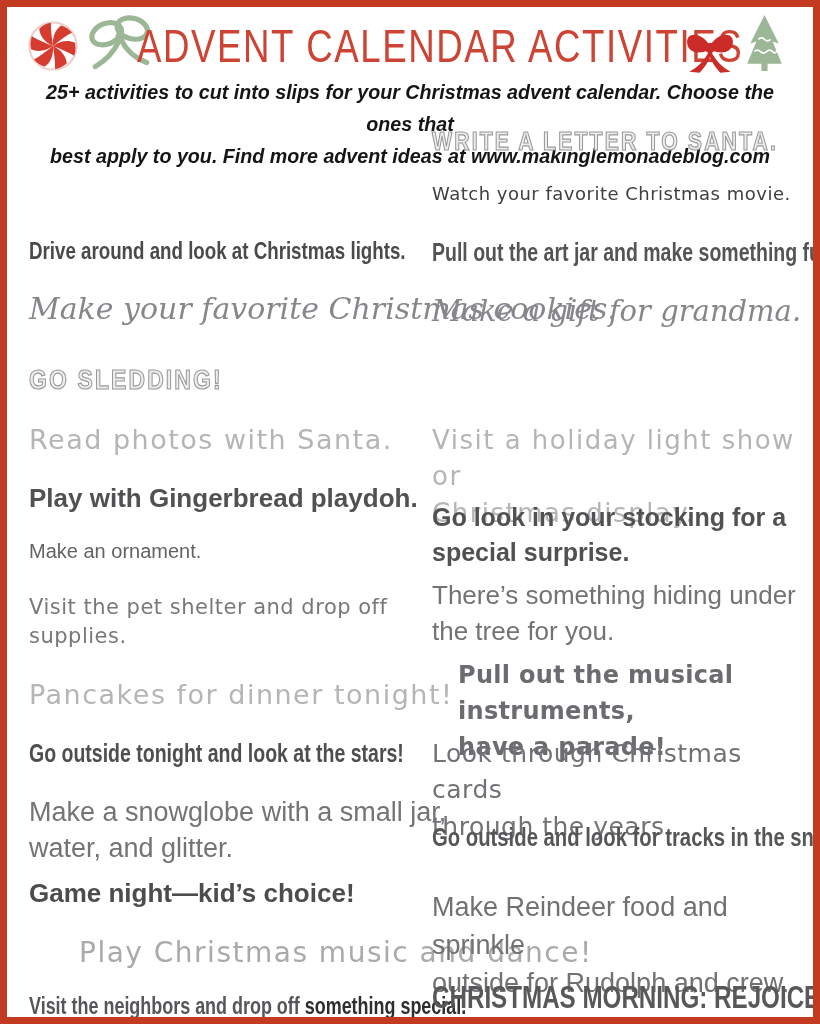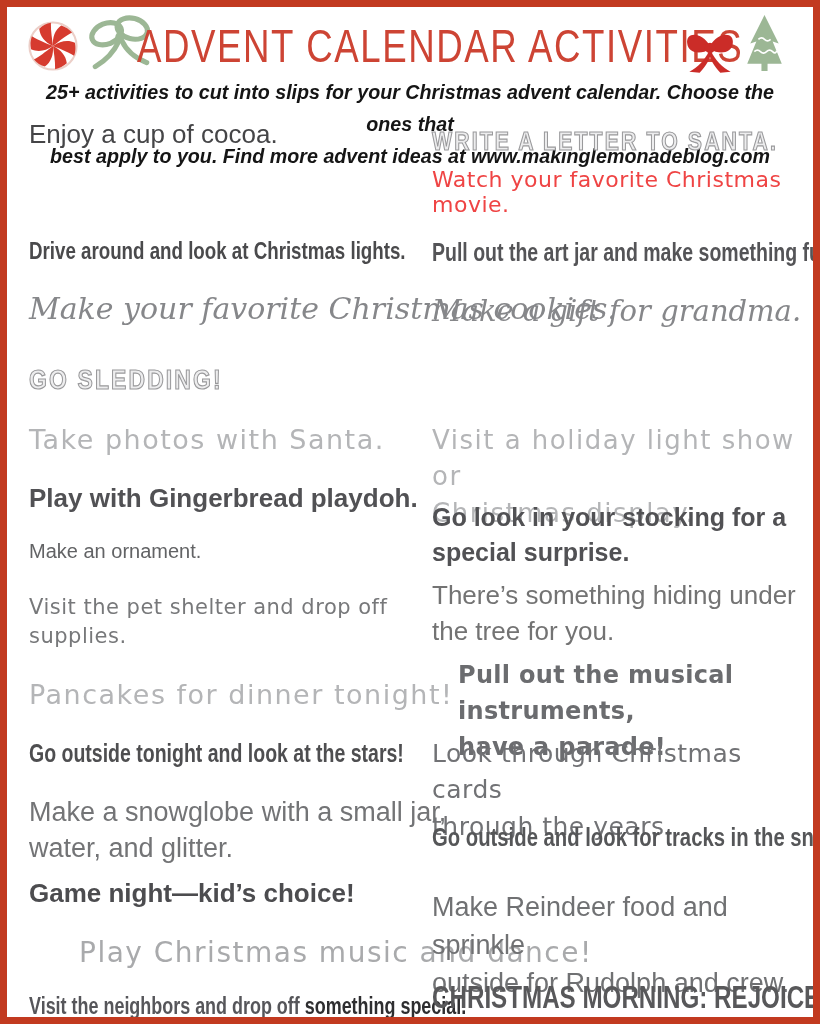--- a/index.html
+++ b/index.html
@@ -42,21 +42,21 @@
   .L8{left:22px;top:533px;font-size:20px;color:#626365;}
   .L9{left:22px;top:586px;font-size:21px;color:#77787a;line-height:1.4;}
   .L10{left:22px;top:672px;font-size:27px;}
   .L11{left:22px;top:732px;font-size:25px;color:#4e4e50;}
   .L12{left:22px;top:787px;font-size:27px;color:#737476;line-height:1.35;}
   .L13{left:22px;top:871px;font-size:26px;color:#4c4c4f;}
   .L14{left:24px;top:929px;font-size:28px;color:#a9aaac;margin-left:48px;}
   .L15{left:22px;top:986px;font-size:23px;color:#56565a;}
   
   .R1{left:425px;top:120px;font-size:25px;}
-  .R2{left:425px;top:160px;font-size:22px;color:#ef4444;}
+  .R2{left:425px;top:176px;font-size:18px;color:#404040;}
   .R3{left:425px;top:231px;font-size:25px;color:#545457;}
   .R4{left:425px;top:287px;font-size:29px;}
   .R5{left:425px;top:350px;font-size:30px;}
   .R6{left:425px;top:415px;font-size:26px;line-height:1.4;}
   .R7{left:425px;top:493px;font-size:25px;line-height:1.4;color:#515154;}
   .R8{left:425px;top:570px;font-size:26px;color:#737373;line-height:1.4;}
   .R9{left:425px;top:650px;font-size:24px;color:#6b6c6f;line-height:1.5;margin-left:26px;}
   .R10{left:425px;top:729px;font-size:25px;color:#717275;line-height:1.45;}
   .R11{left:425px;top:815px;font-size:26px;color:#555658;}
   .R12{left:425px;top:882px;font-size:27px;color:#707173;line-height:1.4;}
@@ -109,25 +109,24 @@
     <svg viewBox="0 0 36 62" width="100%" height="100%">
       <path fill="#9cb795" d="M18 2 L32 30 L26 28 L35 50 L21 50 L21 57 L15 57 L15 50 L1 50 L10 28 L4 30 Z"></path>
       <path d="M12 26 q3 -3 6 0 q3 3 6 0" stroke="#fff" fill="none" stroke-width="1.6"></path>
       <path d="M8 38 q3 -3 6 0 q3 3 6 0 q3 -3 6 0 q3 3 4 -1" stroke="#fff" fill="none" stroke-width="1.6"></path>
     </svg>
   </div>
 
   <div class="subtitle">25+ activities to cut into slips for your Christmas advent calendar. Choose the ones that
 best apply to you. Find more advent ideas at www.makinglemonadeblog.com</div>
 
-  <div class="it L1 f-sans">Enjoy a cup of cocoa.</div>
   <div class="it L3 f-cond">Drive around and look at Christmas lights.</div>
   <div class="it L4 f-script">Make your favorite Christmas cookies.</div>
   <div class="it L5 f-outline">GO SLEDDING!</div>
-  <div class="it L6 f-light">Take photos with Santa.</div>
+  <div class="it L6 f-light">Read photos with Santa.</div>
   <div class="it L7 f-bold">Play with Gingerbread playdoh.</div>
   <div class="it L8 f-sans">Make an ornament.</div>
   <div class="it L9 f-goth">Visit the pet shelter and drop off
 supplies.</div>
   <div class="it L10 f-light">Pancakes for dinner tonight!</div>
   <div class="it L11 f-cond">Go outside tonight and look at the stars!</div>
   <div class="it L12 f-sans">Make a snowglobe with a small jar,
 water, and glitter.</div>
   <div class="it L13 f-bold">Game night—kid’s choice!</div>
   <div class="it L14 f-light">Play Christmas music and dance!</div>

